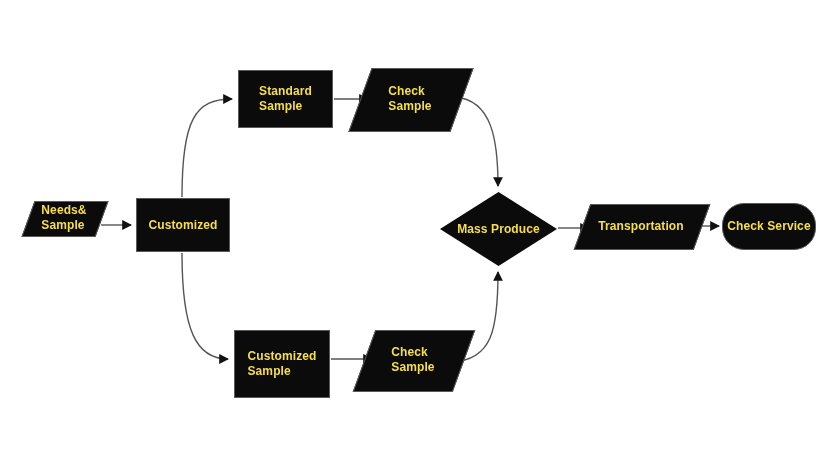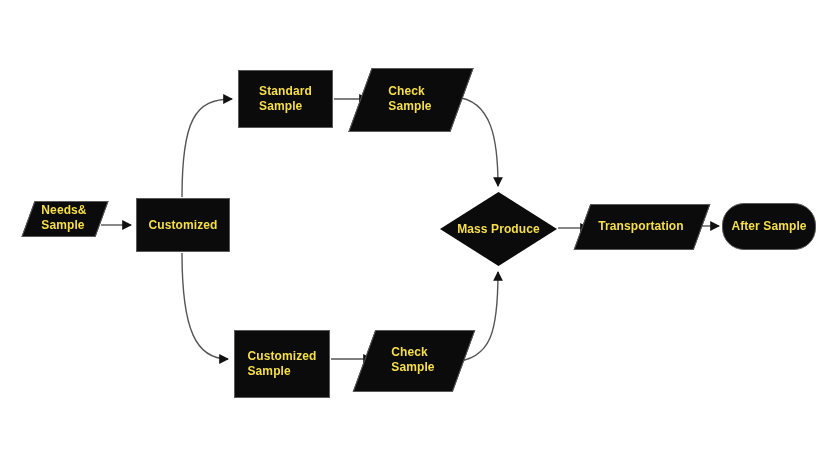--- a/index.html
+++ b/index.html
@@ -151,16 +151,16 @@
     <span class="dia" style="background: rgb(11, 11, 11);"></span>
     <span class="lbl">Mass Produce</span>
   </div>
 
   <div class="node shape-para" id="n-transportation" style="left: 582px; top: 204px; width: 118px; height: 44px; color: rgb(247, 223, 74);">
     <span class="skewbox" style="background: rgb(11, 11, 11);"></span>
     <span class="lbl">Transportation</span>
   </div>
 
   <div class="node shape-stadium" id="n-after_service" style="left: 722px; top: 203px; width: 94px; height: 47px; color: rgb(247, 223, 74); background: rgb(11, 11, 11);">
-    <span class="lbl">After Sample</span>
+    <span class="lbl">Check Service</span>
   </div>
 
 </div>
 
 </body></html>

